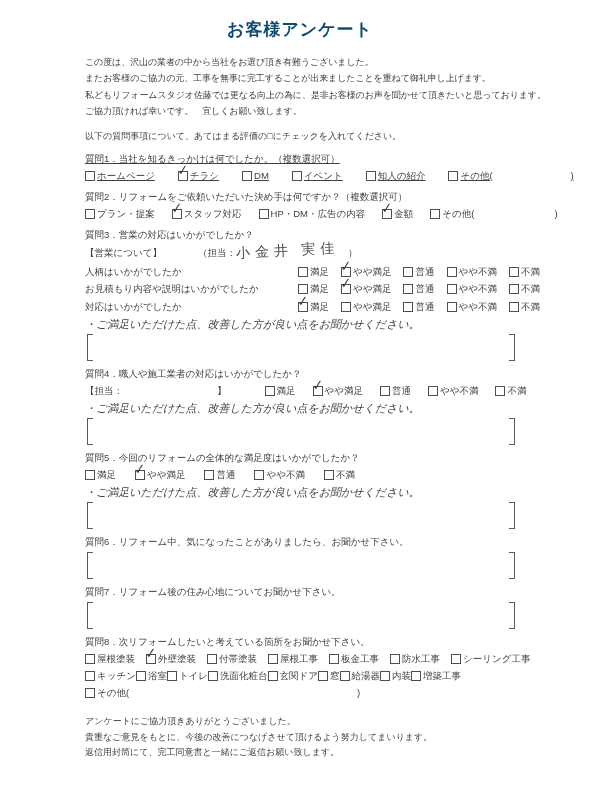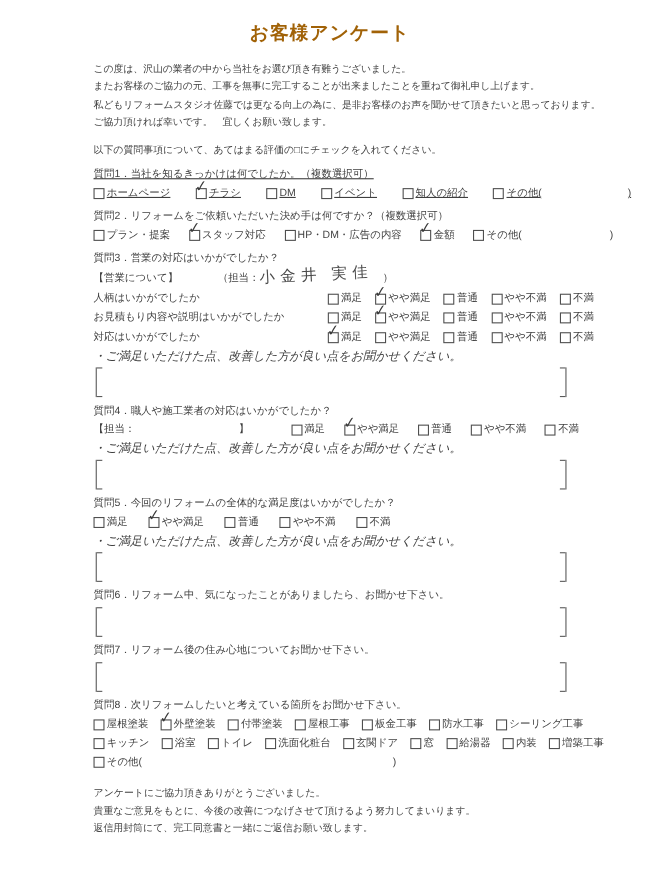--- a/index.html
+++ b/index.html
@@ -6,21 +6,21 @@
   body{
     width:600px;height:800px;overflow:hidden;
     font-family:"Liberation Sans","DejaVu Sans",sans-serif;
     color:#3f3f3f;
     -webkit-font-smoothing:antialiased;
   }
   .page{width:600px;height:800px;box-sizing:border-box;padding:14px 0 0 85px;position:relative;}
   .line{white-space:nowrap;}
   .title{
     width:430px;text-align:center;font-size:17px;font-weight:700;
-    letter-spacing:1px;color:#a16207;margin:4px 0 13px 0;
+    letter-spacing:1px;color:#0c4a6e;margin:4px 0 13px 0;
   }
   .intro .line{font-size:9px;line-height:16.3px;letter-spacing:-0.1px;}
   .instr{margin-top:9px;font-size:9px;line-height:16px;}
   .q{margin-top:4px;}
   .q:first-child{margin-top:6px;text-decoration:underline;}
   .qh{font-size:9.5px;line-height:17px;font-weight:400;}
   .orow{display:flex;align-items:center;font-size:9.5px;line-height:17px;height:17px;}
   .opt{display:inline-flex;align-items:center;position:relative;}
   .cbwrap{position:relative;display:inline-block;width:9px;height:9px;margin-right:3px;flex:none;}
   .box{position:absolute;left:0;top:0;width:8px;height:8px;border:1px solid #4f4f4f;background:transparent;box-sizing:content-box;}
@@ -408,21 +408,21 @@
             </span>
             <span class="lbl">防水工事</span>
           </span>
           <span class="opt">
             <span class="cbwrap">
               <span class="box"></span>
             </span>
             <span class="lbl">シーリング工事</span>
           </span>
         </div>
-        <div class="orow line" style="gap: 11px; text-align: center;">
+        <div class="orow line" style=" text-align: center;">
           <span class="opt">
             <span class="cbwrap">
               <span class="box"></span>
             </span>
             <span class="lbl">キッチン</span>
           </span>
           <span class="opt">
             <span class="cbwrap">
               <span class="box"></span>
             </span>

